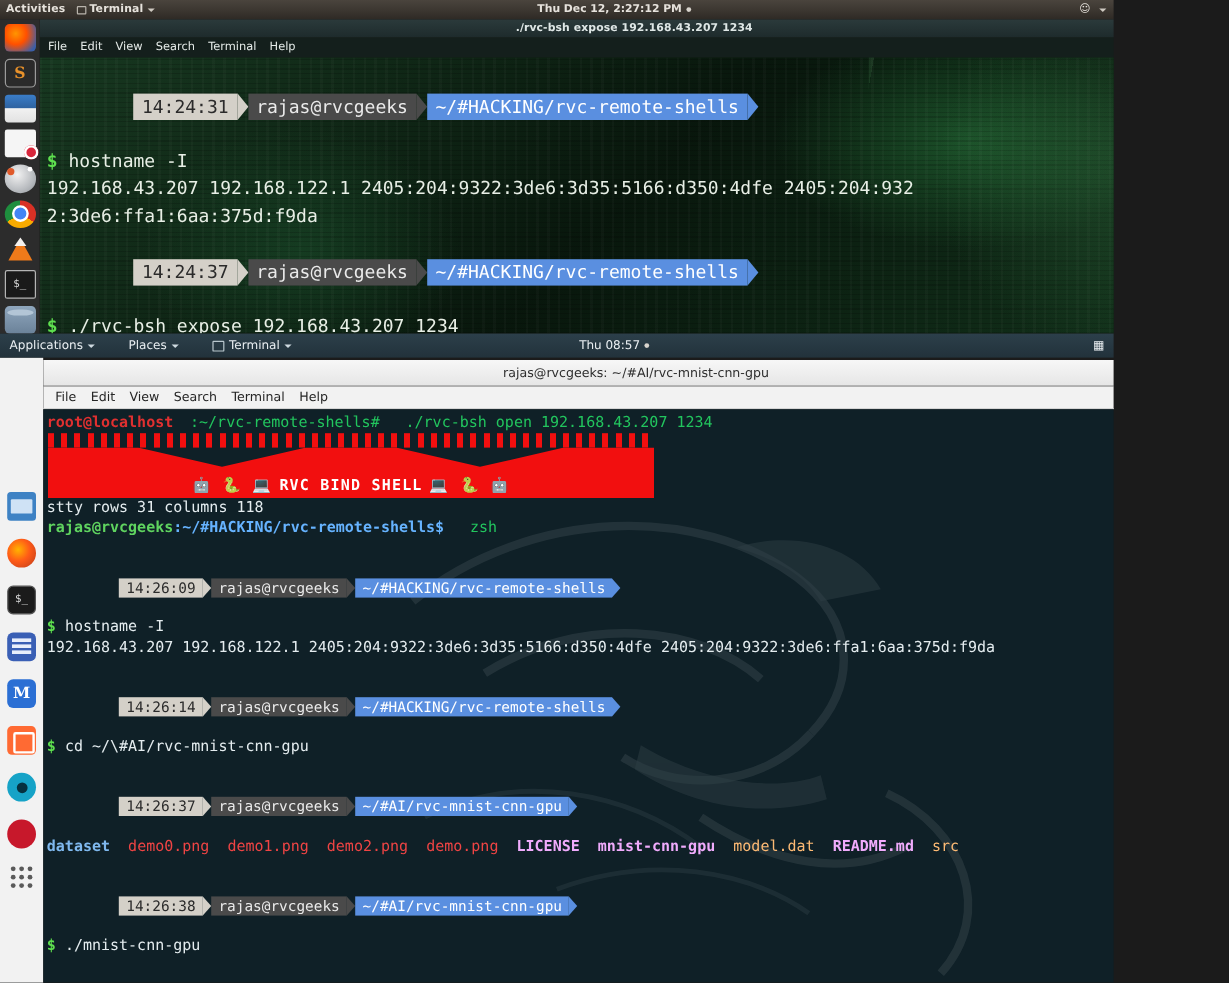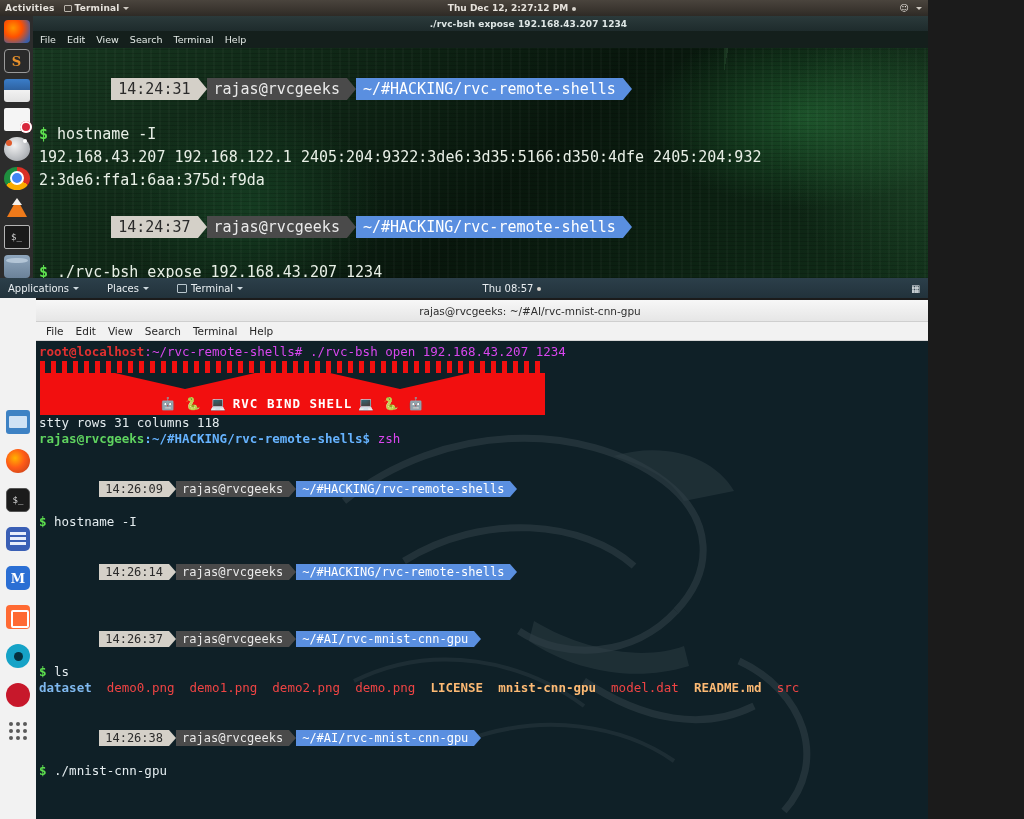--- a/index.html
+++ b/index.html
@@ -179,26 +179,26 @@
     padding: 3px 0 0 3px;
   }
   .kali-dragon{
     position:absolute; right:120px; top:20px; width:620px; height:460px;
     opacity:.20; pointer-events:none; z-index:0;
   }
   .bline { position:relative; z-index:2; white-space: pre; }
   .c-root   { color:#e03030; font-weight:bold;}
   .c-user   { color:#5fd35f; font-weight:bold;}
   .c-path   { color:#66b3ff; font-weight:bold;}
-  .c-white  { color:#d946ef;}
+  .c-white  { color:#22c55e;margin-left:14px;}
   .c-dollar { color:#5ee04f; font-weight:bold;}
   .c-dir    { color:#7fb8ee; font-weight:bold;}
   .c-png    { color:#ef4444;}
-  .c-exec   { color:#fdba74; font-weight:bold;}
-  .c-file   { color:#ef4444;}
+  .c-exec   { color:#f0abfc; font-weight:bold;}
+  .c-file   { color:#fdba74;}
   .banner-wrap{ position:relative; z-index:2; }
   .banner-top { height:12px; width:505px; margin-left:1px;
      background:
        repeating-linear-gradient(90deg,#f20f0f 0 5px, transparent 5px 11px);
      position:relative;
   }
   .banner-body{
     height:20px; width:505px; margin-left:1px; background:#f20f0f;
     display:flex; align-items:center; justify-content:center; gap:6px;
     color:#fff; font-weight:bold; font-size:12.5px; letter-spacing:1px;
@@ -426,47 +426,48 @@
         <span class="pl2">
           <span class="pl2-seg pl-time">14:26:09</span>
           <span class="pl2-arrow a2-time-user"></span>
           <span class="pl2-seg pl-user">rajas@rvcgeeks</span>
           <span class="pl2-arrow a2-user-path"></span>
           <span class="pl2-seg pl-path">~/#HACKING/rvc-remote-shells</span>
           <span class="pl2-arrow a2-path-end"></span>
         </span>
       </div>
       <div class="bline"><span class="c-dollar">$</span> <span>hostname -I</span></div>
+      <div class="bline">192.168.43.207 192.168.122.1 2405:204:9322:3de6:3d35:5166:d350:4dfe 2405:204:9322:3de6:ffa1:6aa:375d:f9da</div>
 
       <div class="bline">&nbsp;</div>
 
       <div class="bline">
         <span class="pl2">
           <span class="pl2-seg pl-time">14:26:14</span>
           <span class="pl2-arrow a2-time-user"></span>
           <span class="pl2-seg pl-user">rajas@rvcgeeks</span>
           <span class="pl2-arrow a2-user-path"></span>
           <span class="pl2-seg pl-path">~/#HACKING/rvc-remote-shells</span>
           <span class="pl2-arrow a2-path-end"></span>
         </span>
       </div>
+      <div class="bline"><span class="c-dollar">$</span> <span>cd ~/\#AI/rvc-mnist-cnn-gpu</span></div>
 
       <div class="bline">&nbsp;</div>
 
       <div class="bline">
         <span class="pl2">
           <span class="pl2-seg pl-time">14:26:37</span>
           <span class="pl2-arrow a2-time-user"></span>
           <span class="pl2-seg pl-user">rajas@rvcgeeks</span>
           <span class="pl2-arrow a2-user-path"></span>
           <span class="pl2-seg pl-path">~/#AI/rvc-mnist-cnn-gpu</span>
           <span class="pl2-arrow a2-path-end"></span>
         </span>
       </div>
-      <div class="bline"><span class="c-dollar">$</span> <span>ls</span></div>
 
       <div class="bline" id="ls-row"><span class="c-dir">dataset</span><span>  </span><span class="c-png">demo0.png</span><span>  </span><span class="c-png">demo1.png</span><span>  </span><span class="c-png">demo2.png</span><span>  </span><span class="c-png">demo.png</span><span>  </span><span class="c-exec">LICENSE</span><span>  </span><span class="c-exec">mnist-cnn-gpu</span><span>  </span><span class="c-file">model.dat</span><span>  </span><span class="c-exec">README.md</span><span>  </span><span class="c-file">src</span><span>  </span></div>
 
       <div class="bline">&nbsp;</div>
 
       <div class="bline">
         <span class="pl2">
           <span class="pl2-seg pl-time">14:26:38</span>
           <span class="pl2-arrow a2-time-user"></span>
           <span class="pl2-seg pl-user">rajas@rvcgeeks</span>

